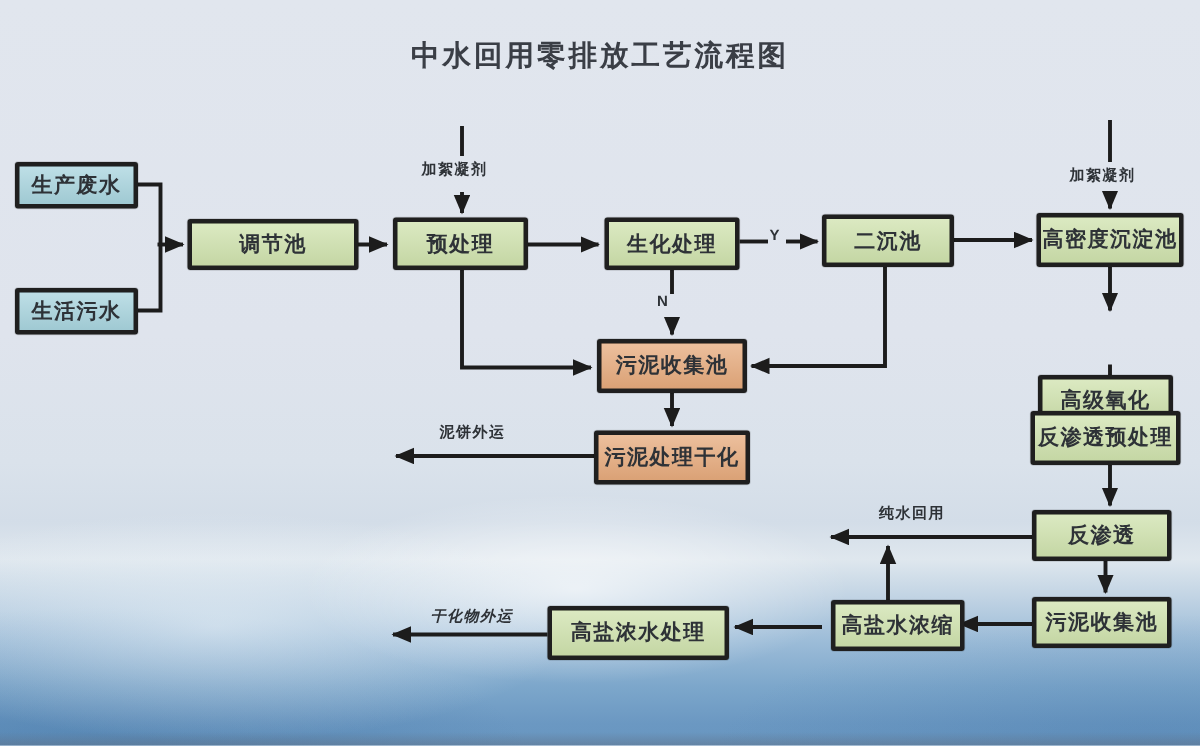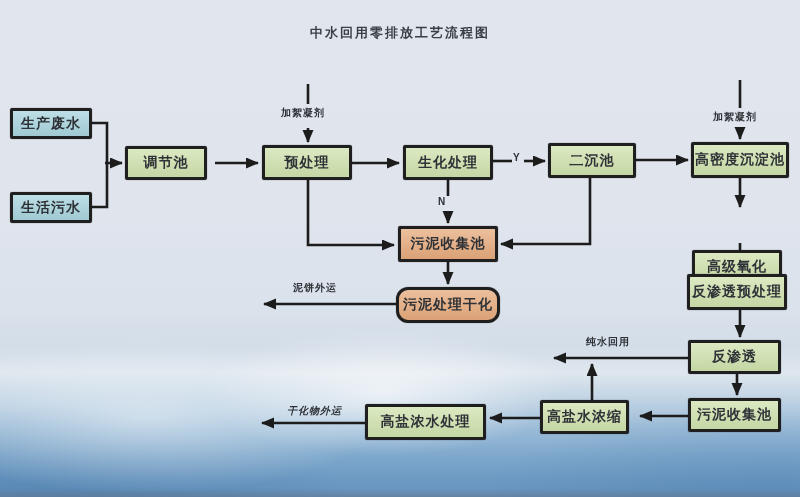--- a/index.html
+++ b/index.html
@@ -18,21 +18,21 @@
       linear-gradient(180deg,
         #e1e6ee 0%, #dfe4ed 45%, #dae2eb 62%, #d3dde8 70%,
         #dfe7ee 75%, #c2d4e4 80%, #9cbcd8 86%, #7da7cb 92%, #6b98c2 97%, #6896c0 100%);
   }
   #bottom-strip{
     position:absolute;left:0;bottom:0;width:800px;height:9px;
     background:linear-gradient(180deg, rgba(96,116,140,0.0), rgba(96,116,140,0.55));
   }
   .title{
     position:absolute;left:0;top:24px;width:800px;text-align:center;
-    font-size:13px;font-weight:bold;color:#3a3e46;letter-spacing:2px;
+    font-size:19px;font-weight:bold;color:#3a3e46;letter-spacing:2px;
   }
   .node{
     position:absolute;box-sizing:border-box;
     border:3px solid #1f1f1f;border-radius:2px;
     display:flex;align-items:center;justify-content:center;
     font-size:14px;font-weight:bold;color:#2e3237;letter-spacing:1px;
     box-shadow:0 0 0 0.5px rgba(0,0,0,0.15);
   }
   .flabel{
     position:absolute;font-size:10px;font-weight:bold;color:#2e3237;
@@ -75,33 +75,33 @@
         <polyline points="365,423 262,423" fill="none" stroke="#1c1c1c" stroke-width="2.6" marker-end="url(#ah)"></polyline>
         <polyline points="448,180 448,196" fill="none" stroke="#1c1c1c" stroke-width="2.6"></polyline>
         <polyline points="448,212 448,223" fill="none" stroke="#1c1c1c" stroke-width="2.6" marker-end="url(#ah)"></polyline>
         <polyline points="590,178 590,244 501,244" fill="none" stroke="#1c1c1c" stroke-width="2.6" marker-end="url(#ah)"></polyline>
         <polyline points="308,180 308,245 394,245" fill="none" stroke="#1c1c1c" stroke-width="2.6" marker-end="url(#ah)"></polyline>
         <polyline points="448,262 448,284" fill="none" stroke="#1c1c1c" stroke-width="2.6" marker-end="url(#ah)"></polyline>
         <polyline points="396,304 264,304" fill="none" stroke="#1c1c1c" stroke-width="2.6" marker-end="url(#ah)"></polyline>
       </svg>
       <div class="node" style="left: 10px; top: 108px; width: 82px; height: 31px; background: linear-gradient(rgba(255, 255, 255, 0.25), rgba(0, 0, 0, 0.05)), rgb(168, 212, 222); border-color: rgb(31, 31, 31);">生产废水</div>
       <div class="node" style="left: 10px; top: 192px; width: 82px; height: 31px; background: linear-gradient(rgba(255, 255, 255, 0.25), rgba(0, 0, 0, 0.05)), rgb(168, 212, 222); border-color: rgb(31, 31, 31); text-align: center;">生活污水</div>
-      <div class="node" style="left: 125px; top: 146px; width: 82px; height: 34px; background: linear-gradient(rgba(255, 255, 255, 0.25), rgba(0, 0, 0, 0.05)), rgb(207, 226, 173); border-color: rgb(31, 31, 31);">调节池</div>
+      <div class="node" style="left: 125px; top: 146px; width: 114px; height: 34px; background: linear-gradient(rgba(255, 255, 255, 0.25), rgba(0, 0, 0, 0.05)), rgb(207, 226, 173); border-color: rgb(31, 31, 31);">调节池</div>
       <div class="node" style="left: 262px; top: 145px; width: 90px; height: 35px; background: linear-gradient(rgba(255, 255, 255, 0.25), rgba(0, 0, 0, 0.05)), rgb(207, 226, 173); border-color: rgb(31, 31, 31);">预处理</div>
       <div class="node" style="left: 403px; top: 145px; width: 90px; height: 35px; background: linear-gradient(rgba(255, 255, 255, 0.25), rgba(0, 0, 0, 0.05)), rgb(207, 226, 173); border-color: rgb(31, 31, 31);">生化处理</div>
       <div class="node" style="left: 548px; top: 143px; width: 88px; height: 35px; background: linear-gradient(rgba(255, 255, 255, 0.25), rgba(0, 0, 0, 0.05)), rgb(207, 226, 173); border-color: rgb(31, 31, 31);">二沉池</div>
       <div class="node" style="left: 691px; top: 142px; width: 98px; height: 36px; background: linear-gradient(rgba(255, 255, 255, 0.25), rgba(0, 0, 0, 0.05)), rgb(207, 226, 173); border-color: rgb(31, 31, 31);">高密度沉淀池</div>
       <div class="node" style="left: 692px; top: 210px; width: 90px; height: 33px; background: linear-gradient(rgba(255, 255, 255, 0.25), rgba(0, 0, 0, 0.05)), rgb(207, 226, 173); border-color: rgb(31, 31, 31); margin-top: 40px;">高级氧化</div>
       <div class="node" style="left: 687px; top: 274px; width: 100px; height: 36px; background: linear-gradient(rgba(255, 255, 255, 0.25), rgba(0, 0, 0, 0.05)), rgb(207, 226, 173); border-color: rgb(31, 31, 31);">反渗透预处理</div>
       <div class="node" style="left: 688px; top: 340px; width: 93px; height: 34px; background: linear-gradient(rgba(255, 255, 255, 0.25), rgba(0, 0, 0, 0.05)), rgb(207, 226, 173); border-color: rgb(31, 31, 31);">反渗透</div>
       <div class="node" style="left: 688px; top: 398px; width: 93px; height: 34px; background: linear-gradient(rgba(255, 255, 255, 0.25), rgba(0, 0, 0, 0.05)), rgb(207, 226, 173); border-color: rgb(31, 31, 31);">污泥收集池</div>
-      <div class="node" style="left: 540px; top: 400px; width: 89px; height: 34px; background: linear-gradient(rgba(255, 255, 255, 0.25), rgba(0, 0, 0, 0.05)), rgb(207, 226, 173); border-color: rgb(31, 31, 31);">高盐水浓缩</div>
+      <div class="node" style="left: 554px; top: 400px; width: 89px; height: 34px; background: linear-gradient(rgba(255, 255, 255, 0.25), rgba(0, 0, 0, 0.05)), rgb(207, 226, 173); border-color: rgb(31, 31, 31);">高盐水浓缩</div>
       <div class="node" style="left: 365px; top: 404px; width: 121px; height: 36px; background: linear-gradient(rgba(255, 255, 255, 0.25), rgba(0, 0, 0, 0.05)), rgb(207, 226, 173); border-color: rgb(31, 31, 31);">高盐浓水处理</div>
       <div class="node" style="left: 398px; top: 226px; width: 100px; height: 36px; background: linear-gradient(rgba(255, 255, 255, 0.25), rgba(0, 0, 0, 0.05)), rgb(230, 170, 124); border-color: rgb(31, 31, 31);">污泥收集池</div>
-      <div class="node" style="left: 396px; top: 287px; width: 104px; height: 36px; background: linear-gradient(rgba(255, 255, 255, 0.25), rgba(0, 0, 0, 0.05)), rgb(230, 170, 124); border-color: rgb(31, 31, 31); border-radius: 12px;">污泥处理干化</div>
+      <div class="node" style="left: 396px; top: 287px; width: 104px; height: 36px; background: linear-gradient(rgba(255, 255, 255, 0.25), rgba(0, 0, 0, 0.05)), rgb(230, 170, 124); border-color: rgb(31, 31, 31);">污泥处理干化</div>
       <div class="flabel" style="left: 281px; top: 106px;">加絮凝剂</div>
       <div class="flabel" style="left: 713px; top: 110px;">加絮凝剂</div>
       <div class="flabel" style="left: 513px; top: 152px;">Y</div>
       <div class="flabel" style="left: 438px; top: 196px;">N</div>
       <div class="flabel" style="left: 293px; top: 281px;">泥饼外运</div>
       <div class="flabel" style="left: 586px; top: 335px;">纯水回用</div>
       <div class="flabel" style="left: 287px; top: 404px; font-style: italic;">干化物外运</div>
     </div>
   <div id="bottom-strip"></div>
 </div>

